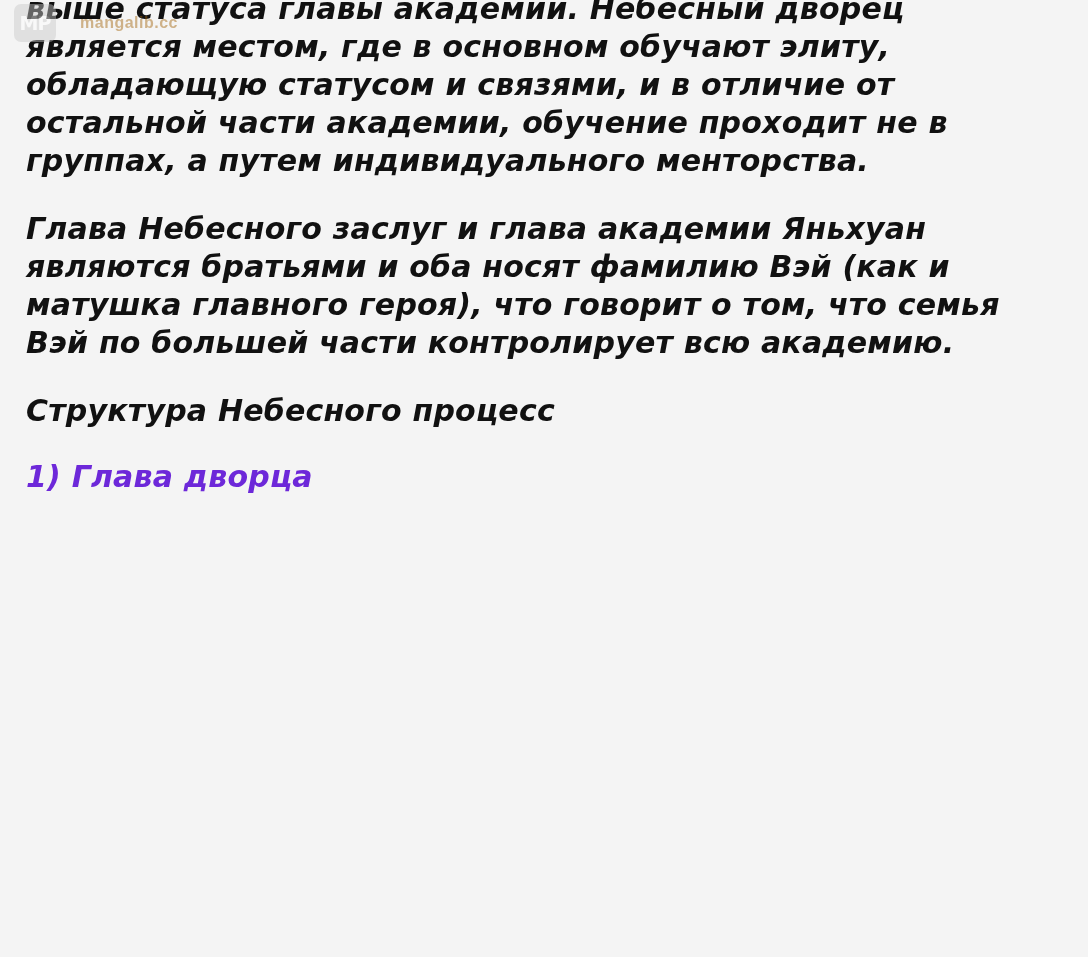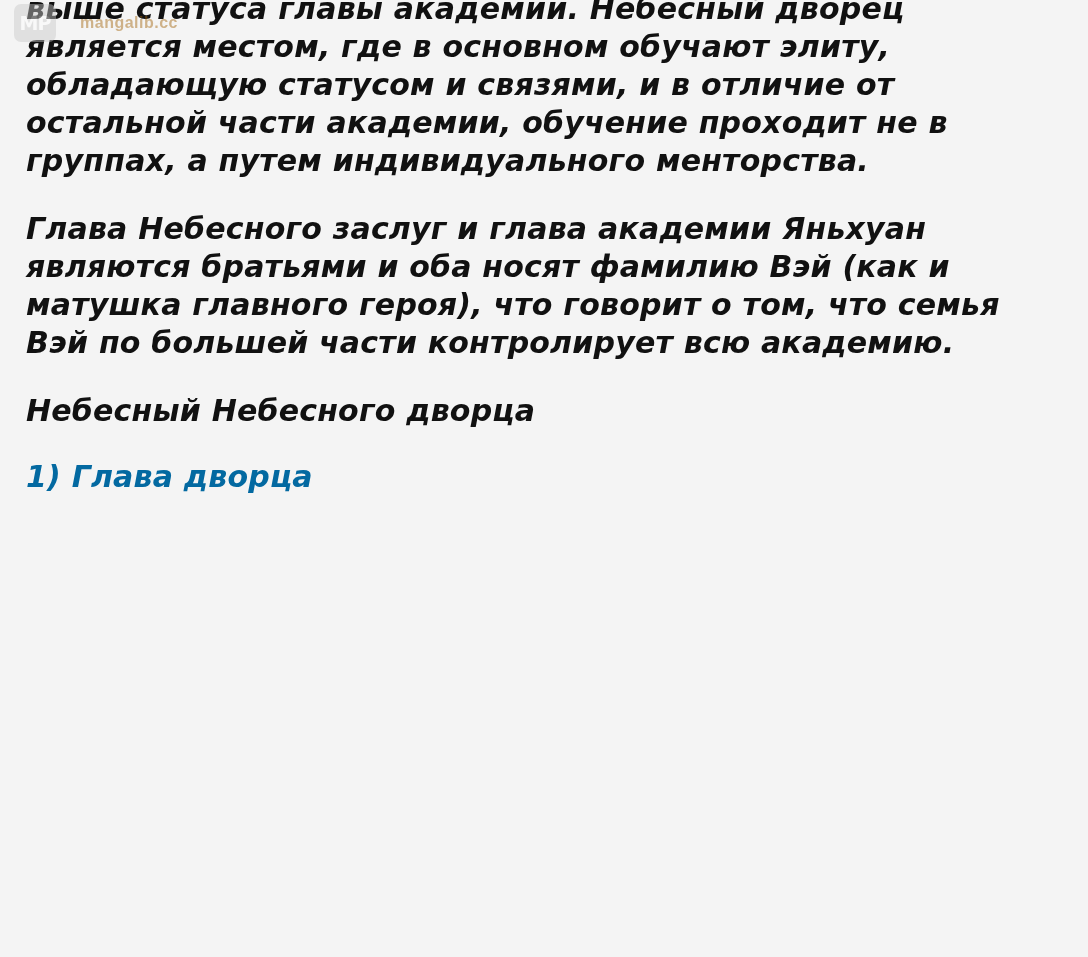--- a/index.html
+++ b/index.html
@@ -79,21 +79,21 @@
   }
   .para.tight {
     margin-bottom: 28px;
   }
   .list {
     margin: 0;
     padding: 0;
     list-style: none;
   }
   .list li {
-    color: #0369a1;
+    color: #6d28d9;
     font-size: 30px;
     line-height: 38px;
     font-style: italic;
     font-weight: 600;
     letter-spacing: 0.2px;
     font-family: "DejaVu Sans", sans-serif;
     max-width: 1010px;
   }
   .list li.indented {
     padding-left: 9px;
@@ -109,20 +109,20 @@
     <div class="watermark-text">mangalib.cc</div>
   </div>
 
   <div class="content">
 
     <p class="para first">выше статуса главы академии. Небесный дворец является местом, где в основном обучают элиту, обладающую статусом и связями, и в отличие от остальной части академии, обучение проходит не в группах, а путем индивидуального менторства.</p>
 
     <p class="para">Глава Небесного заслуг и глава академии Яньхуан являются братьями и оба носят фамилию Вэй (как и матушка главного героя), что говорит о том, что семья Вэй по большей части контролирует всю академию.</p>
 
 
-    <p class="para tight">Небесный Небесного дворца</p>
+    <p class="para tight">Структура Небесного процесс</p>
 
     <ul class="list">
       <li>1) Глава дворца</li>
     </ul>
 
   </div>
 </div>
 
 </body></html>

